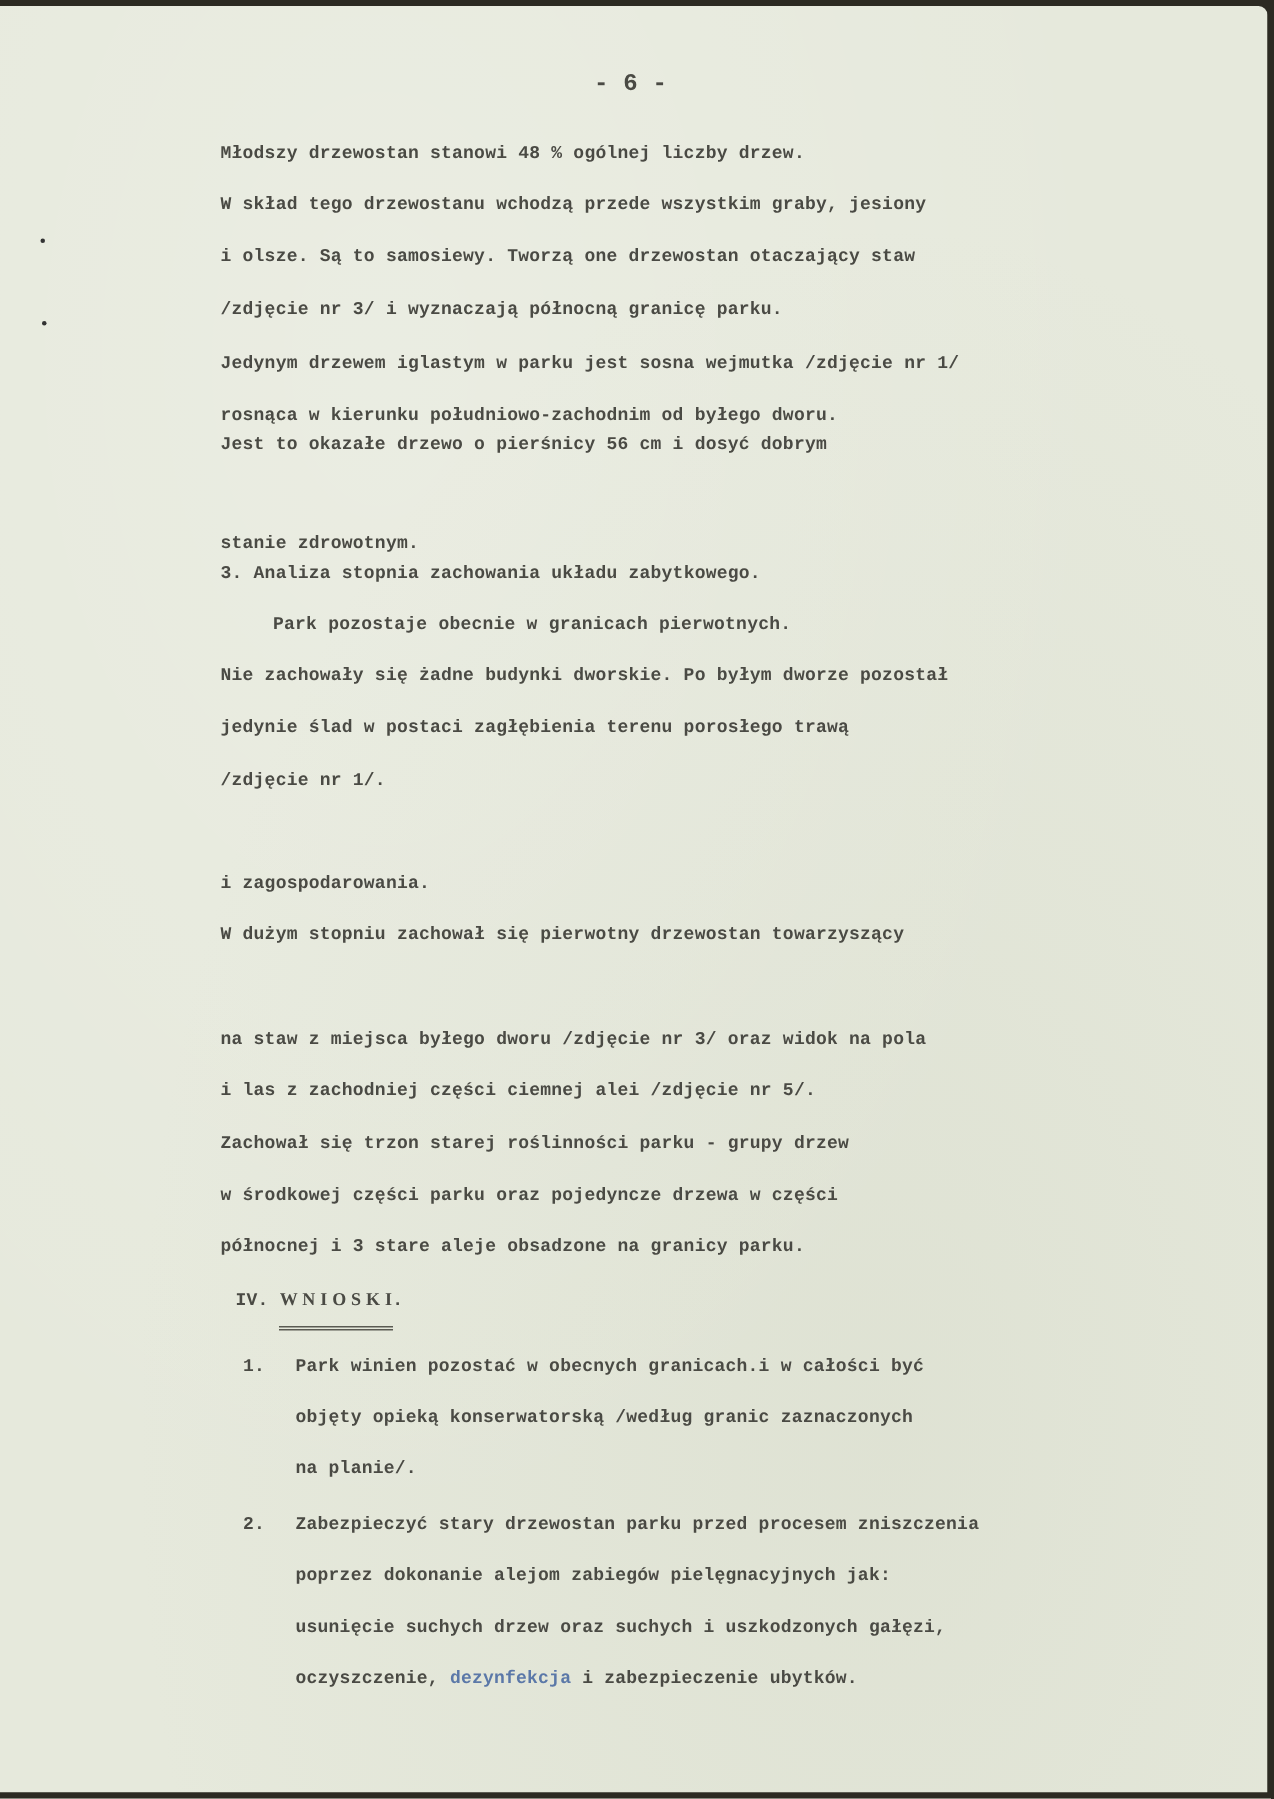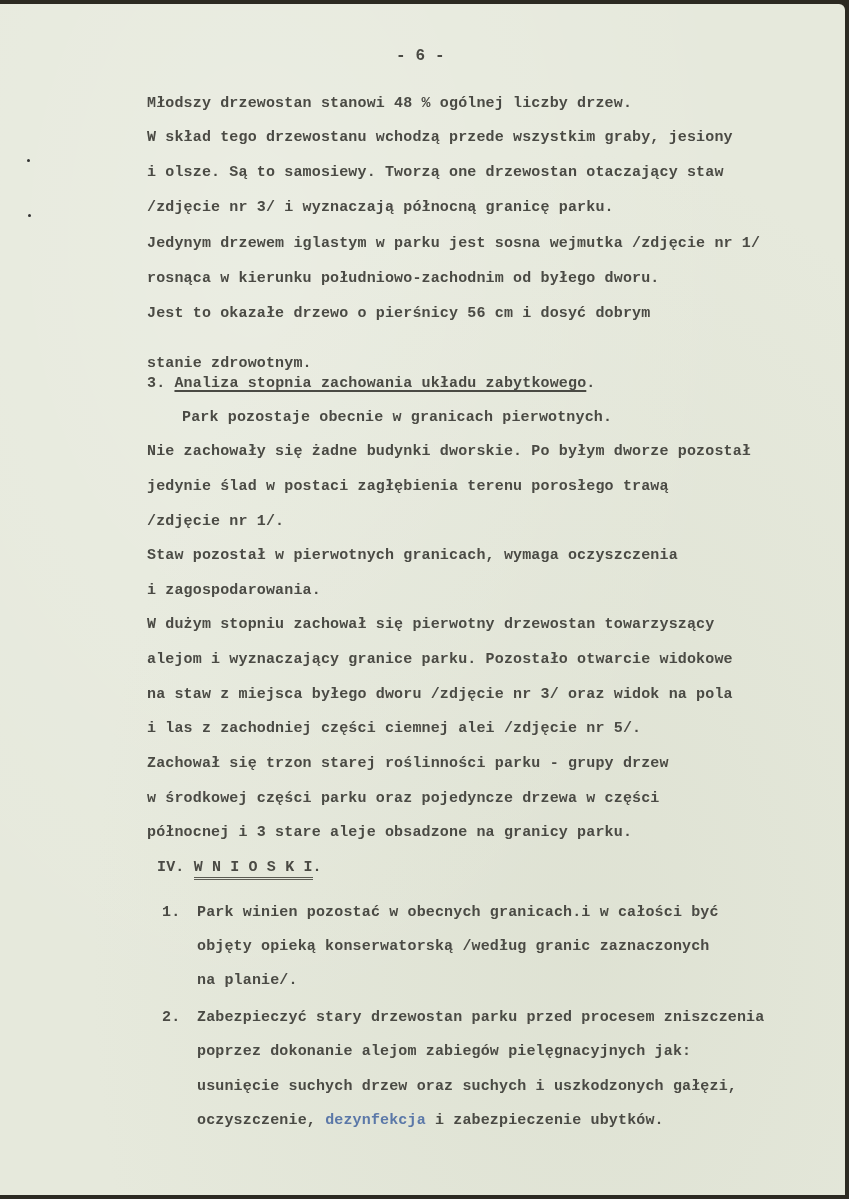--- a/index.html
+++ b/index.html
@@ -21,40 +21,40 @@
       height: 1191px;
       background: #e6e9dc;
       background-image:
         radial-gradient(ellipse at 30% 20%, rgba(255,255,255,0.18), rgba(0,0,0,0) 60%),
         radial-gradient(ellipse at 70% 80%, rgba(200,205,185,0.25), rgba(0,0,0,0) 60%);
       border-top-right-radius: 6px;
     }
     .typed {
       position: absolute;
       font-family: "Liberation Mono", "DejaVu Sans Mono", monospace;
-      font-size: 15px;
+      font-size: 12px;
       color: #4a4a44;
       white-space: pre;
       letter-spacing: 0.15px;
       font-weight: bold;
       line-height: 1;
     }
     .page-number {
       left: 396px;
       top: 44px;
       font-size: 16px;
     }
     .underline {
-      text-decoration: underline;
       text-decoration-thickness: 1.5px;
       text-underline-offset: 3px;
     }
     .dbl-underline {
       border-bottom: 3px double #5a5a52;
-      padding-bottom: 1px;
+      padding-bottom: 11px;
+      font-family: Liberation Serif, serif;
     }
     .handwrite {
       color: #5b78a8;
       font-family: Liberation Mono, monospace;
     }
     .speck {
       position: absolute;
       width: 3px;
       height: 3px;
       background: #333;
@@ -67,33 +67,31 @@
 <div class="page">
 
   <div class="typed page-number">- 6 -</div>
 
   <div class="typed" style="left:147px;top:92px">Młodszy drzewostan stanowi 48 % ogólnej liczby drzew.</div>
   <div class="typed" style="left:147px;top:126px">W skład tego drzewostanu wchodzą przede wszystkim graby, jesiony</div>
   <div class="typed" style="left:147px;top:161px">i olsze. Są to samosiewy. Tworzą one drzewostan otaczający staw</div>
   <div class="typed" style="left:147px;top:196px">/zdjęcie nr 3/ i wyznaczają północną granicę parku.</div>
   <div class="typed" style="left:147px;top:232px">Jedynym drzewem iglastym w parku jest sosna wejmutka /zdjęcie nr 1/</div>
   <div class="typed" style="left:147px;top:267px">rosnąca w kierunku południowo-zachodnim od byłego dworu.</div>
-  <div class="typed" style="left:147px;top:302px">Jest to okazałe drzewo o pierśnicy 56 cm i dosyć dobrym</div>
+  <div class="typed" style="left:147px;top:286px">Jest to okazałe drzewo o pierśnicy 56 cm i dosyć dobrym</div>
   <div class="typed" style="left:147px;top:352px">stanie zdrowotnym.</div>
 
   <div class="typed" style="left:147px;top:372px"><span>3.</span> <span class="underline">Analiza stopnia zachowania układu zabytkowego</span><span>.</span></div>
 
   <div class="typed" style="left:147px;top:440px">Nie zachowały się żadne budynki dworskie. Po byłym dworze pozostał</div>
   <div class="typed" style="left:182px;top:406px">Park pozostaje obecnie w granicach pierwotnych.</div>
   <div class="typed" style="left:147px;top:475px">jedynie ślad w postaci zagłębienia terenu porosłego trawą</div>
   <div class="typed" style="left:147px;top:510px">/zdjęcie nr 1/.</div>
-  <div class="typed" style="left:147px;top:544px">Staw pozostał w pierwotnych granicach, wymaga oczyszczenia</div>
   <div class="typed" style="left:147px;top:579px">i zagospodarowania.</div>
   <div class="typed" style="left:147px;top:613px">W dużym stopniu zachował się pierwotny drzewostan towarzyszący</div>
-  <div class="typed" style="left:147px;top:648px">alejom i wyznaczający granice parku. Pozostało otwarcie widokowe</div>
   <div class="typed" style="left:147px;top:683px">na staw z miejsca byłego dworu /zdjęcie nr 3/ oraz widok na pola</div>
   <div class="typed" style="left:147px;top:717px">i las z zachodniej części ciemnej alei /zdjęcie nr 5/.</div>
   <div class="typed" style="left:147px;top:752px">Zachował się trzon starej roślinności parku - grupy drzew</div>
   <div class="typed" style="left:147px;top:787px">w środkowej części parku oraz pojedyncze drzewa w części</div>
   <div class="typed" style="left:147px;top:821px">północnej i 3 stare aleje obsadzone na granicy parku.</div>
 
   <div class="typed" style="left:157px;top:856px"><span>IV.</span> <span class="dbl-underline">W N I O S K I</span><span>.</span></div>
 
   <div class="typed" style="left:162px;top:901px">1.</div>
   <div class="typed" style="left:197px;top:901px">Park winien pozostać w obecnych granicach.i w całości być</div>

